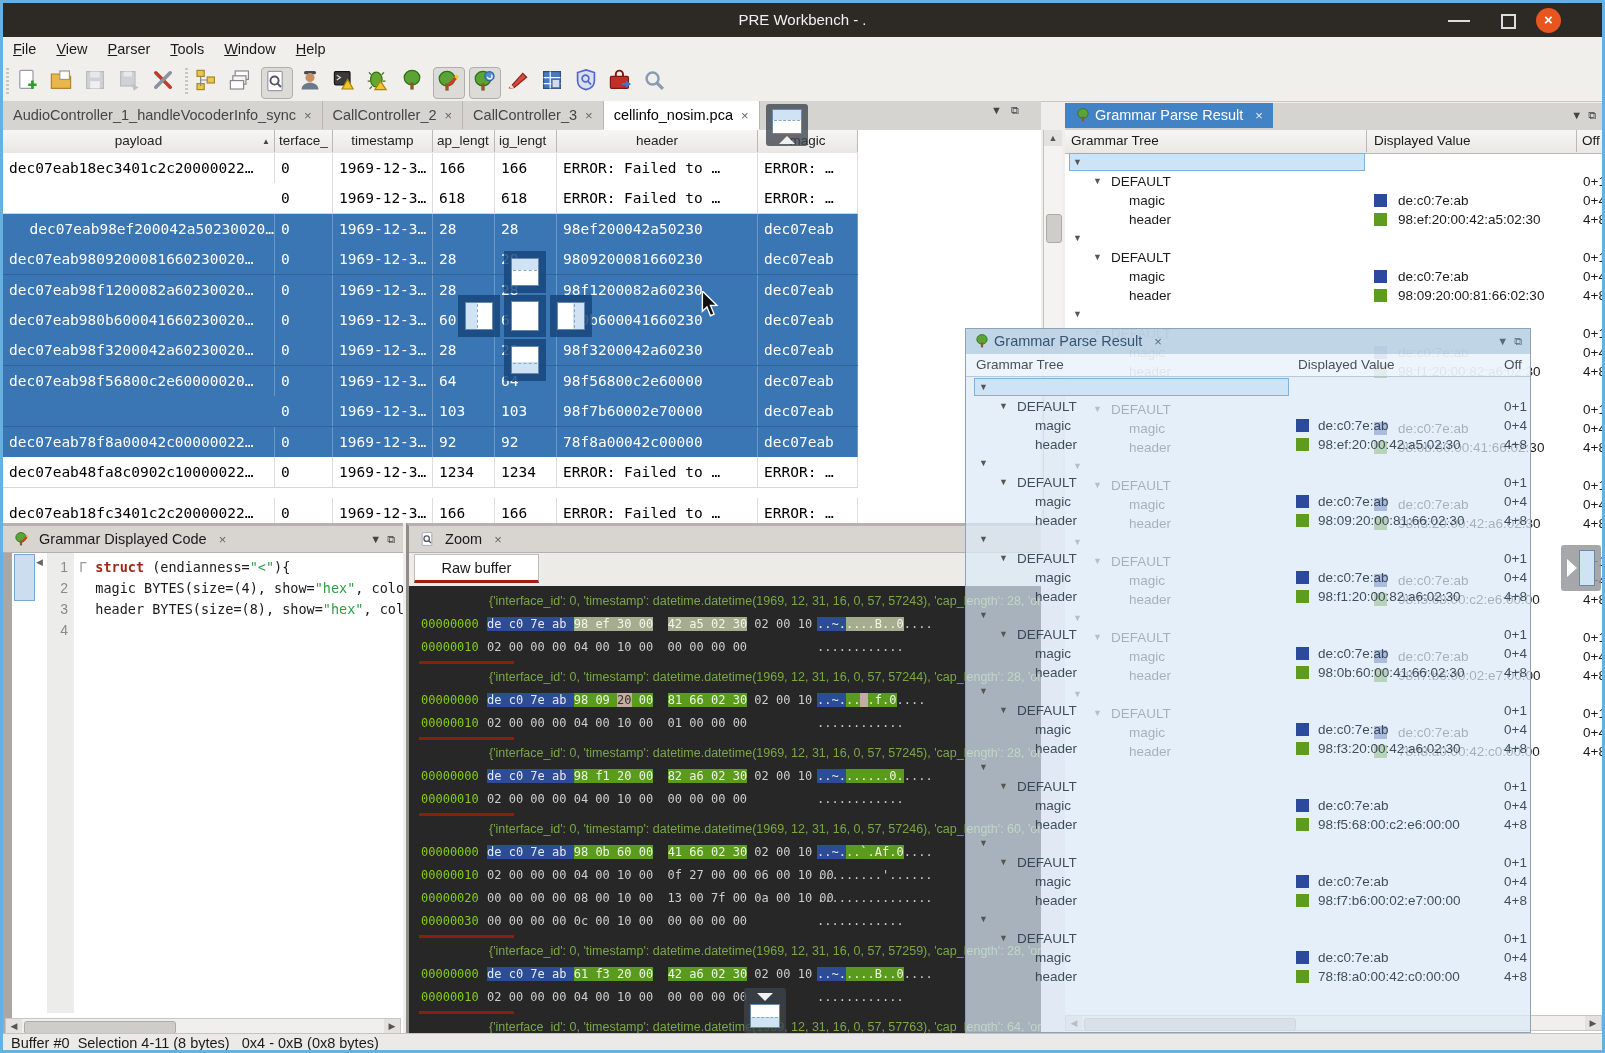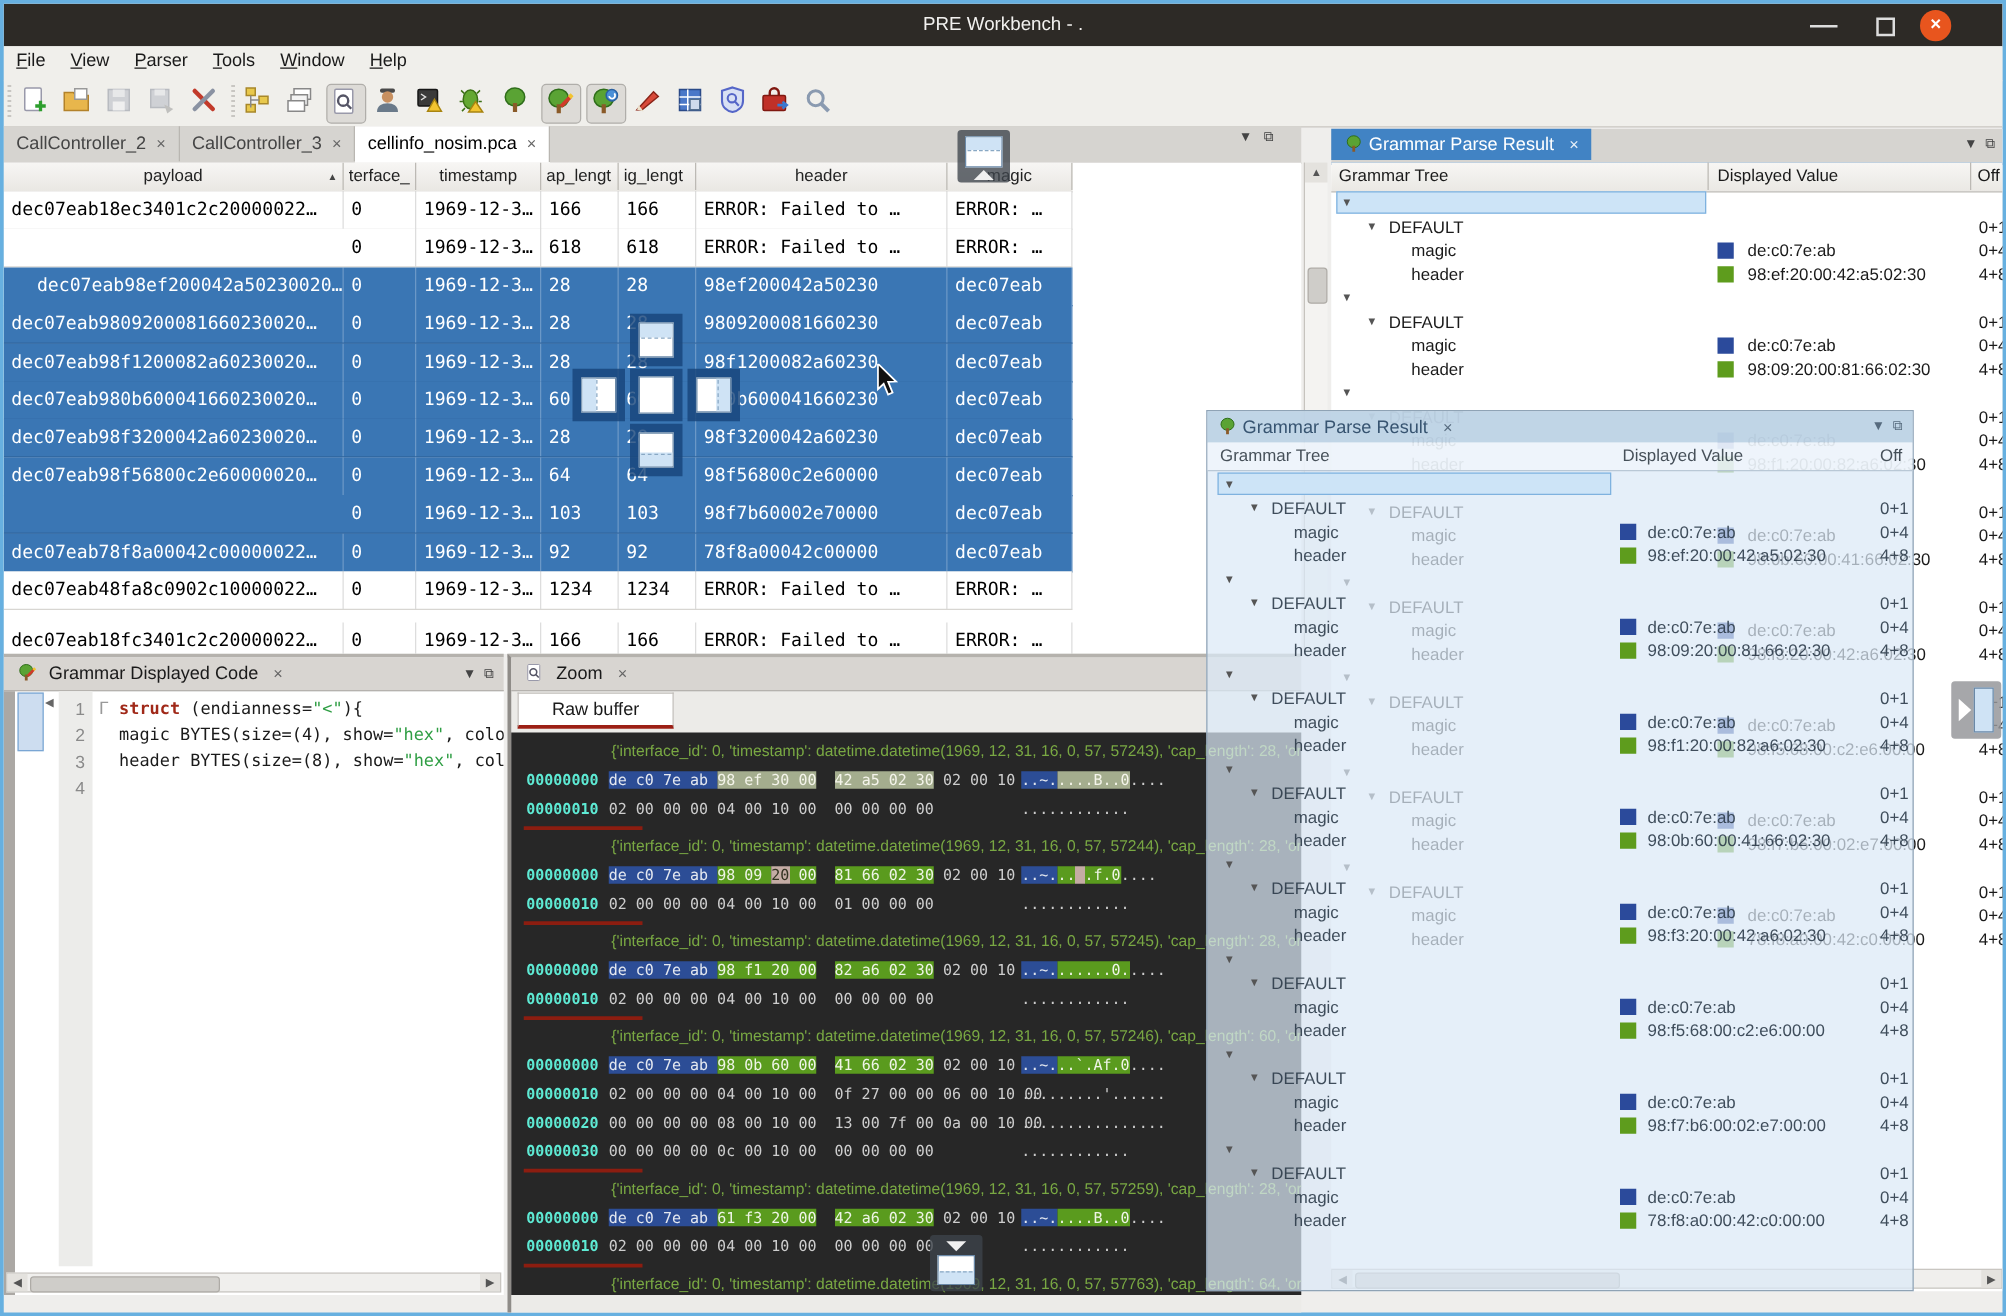--- a/index.html
+++ b/index.html
@@ -84,21 +84,21 @@
   .hthumb{position:absolute;top:2px;height:11px;background:#cfcdc9;border:1px solid #aeaba6;border-radius:3px;}
   
   #zoompanel{left:403px;top:520px;width:635px;height:590px;background:#ecebe8;border-top:3px solid #b5b2ad;
              border-left:3px solid #8f8c88;box-sizing:border-box;}
   #rawtab{position:absolute;left:5px;top:28px;width:125px;height:29px;background:#fff;border:1px solid #c0bdb8;
           border-bottom:3px solid #9c1f15;text-align:center;line-height:27px;font-size:14.5px;box-sizing:border-box;}
   #hexarea{position:absolute;left:0;top:60px;width:100%;height:450px;background:#272727;overflow:hidden;
            font-family:"DejaVu Sans Mono",monospace;font-size:12px;color:#cdcdcd;padding-top:4px;box-sizing:border-box;}
   .hexline{height:23px;line-height:23px;white-space:pre;}
   .hex-meta{color:#79a843;font-size:12.5px;padding-left:80px;font-family:"Liberation Sans",sans-serif;white-space:nowrap;}
-  .addr{display:inline-block;width:66px;margin-left:12px;color:#5eead4;font-weight:bold;}
+  .addr{display:inline-block;width:66px;margin-left:12px;color:#84cc16;}
   .hexbytes{display:inline-block;width:330px;}
   .hl-magic{background:#2c4d96;color:#e4e8f0;}
   .hl-hdr{background:#5a9b1e;color:#eef4e6;}
   .hl-sel{background:#a4ad8e;color:#f4f4ea;}
   .hl-cur{background:#c4aca4;color:#332;}
   .redsep{width:95px;height:3px;background:#8c1d10;margin:2px 0 2px 10px;}
   
   #statusbar{left:0;top:1030px;width:1599px;height:20px;background:#eceae8;border-top:1px solid #c6c3be;
              line-height:19px;font-size:14.5px;white-space:pre;padding-left:8px;box-sizing:border-box;}
   
@@ -203,20 +203,21 @@
         </svg></span><span class="tb-btn"><svg width="24" height="24" viewBox="0 0 20 20">
           <rect x="2" y="7" width="15" height="10" rx="1" fill="#c03028" stroke="#801810"></rect>
           <path d="M6.5 7V5.2a3 3 0 016 0V7" fill="none" stroke="#801810" stroke-width="1.6"></path>
           <path d="M11.6 13.4h5.4M15 11.2l2.8 2.2-2.8 2.2" stroke="#3a78d0" stroke-width="1.7" fill="none"></path>
         </svg></span><span class="tb-btn"><svg width="24" height="24" viewBox="0 0 20 20">
           <circle cx="8.8" cy="8.8" r="5" fill="none" stroke="#8a9ab0" stroke-width="2"></circle>
           <path d="M12.4 12.4L17.4 17.4" stroke="#8a9ab0" stroke-width="2.6"></path>
         </svg></span></div>
 
   <div id="filetabs" class="abs">
+      <div class="file-tab"><span>AudioController_1_handleVocoderInfo_sync</span><span class="tab-close">×</span></div>
       <div class="file-tab"><span>CallController_2</span><span class="tab-close">×</span></div>
       <div class="file-tab"><span>CallController_3</span><span class="tab-close">×</span></div>
       <div class="file-tab active"><span>cellinfo_nosim.pca</span><span class="tab-close">×</span></div>
     </div>
   <div id="tabbar-buttons" class="abs">▼&nbsp;&nbsp;&nbsp;⧉</div>
 
   <div id="table-wrap" class="abs">
       <div class="th-row">
         <div class="th center" style="left: 0px; width: 272px;">payload<span class="sort-arrow">▲</span></div>
         <div class="th" style="left: 272px; width: 58px;">terface_</div>
@@ -587,20 +588,21 @@
         <div class="hexline"><span class="addr">00000030</span><span class="hexbytes"><span>00 00 00 00 0c 00 10 00  00 00 00 00</span></span><span><span>............</span></span></div>
         <div class="redsep"></div>
         <div class="hexline hex-meta">{'interface_id': 0, 'timestamp': datetime.datetime(1969, 12, 31, 16, 0, 57, 57259), 'cap_length': 28, 'orig_length': 28}</div>
         <div class="hexline"><span class="addr">00000000</span><span class="hexbytes"><span class="hl-magic">de c0 7e ab </span><span class="hl-hdr">61 f3 20 00</span><span>  </span><span class="hl-hdr">42 a6 02 30</span><span> 02 00 10 00</span></span><span><span class="hl-magic">..~.</span><span class="hl-hdr">....B..0</span><span>....</span></span></div>
         <div class="hexline"><span class="addr">00000010</span><span class="hexbytes"><span>02 00 00 00 04 00 10 00  00 00 00 00</span></span><span><span>............</span></span></div>
         <div class="redsep"></div>
         <div class="hexline hex-meta">{'interface_id': 0, 'timestamp': datetime.datetime(1969, 12, 31, 16, 0, 57, 57763), 'cap_length': 64, 'orig_length': 64}</div>
       </div>
   </div>
 
+  <div id="statusbar" class="abs">Buffer #0  Selection 4-11 (8 bytes)   0x4 - 0xB (0x8 bytes)</div>
 
   <div id="floatwin" class="abs">
     <div id="float-title">
       <span class="ticon" style="margin-left: 8px; vertical-align: -3px;"><svg width="16" height="16" viewBox="0 0 20 20">
             <ellipse cx="10" cy="8" rx="6.5" ry="6" fill="#5aa334" stroke="#2f6e1a"></ellipse>
             <rect x="8.6" y="12" width="2.8" height="6" fill="#8a5a28"></rect>
           </svg></span>
       <span>Grammar Parse Result</span>
       <span class="tab-close" style="color:rgba(60,80,100,.8)">×</span>
       <span style="position:absolute;right:8px;top:0;color:rgba(60,80,100,.8);font-size:11px;">▼&nbsp;&nbsp;⧉</span>

